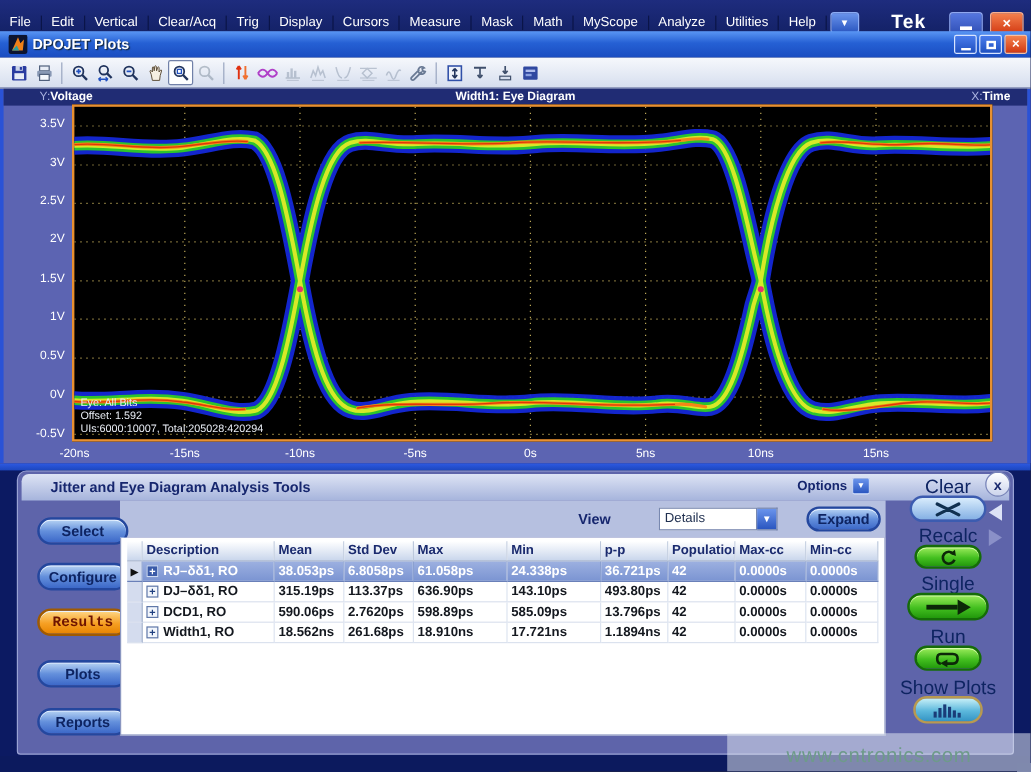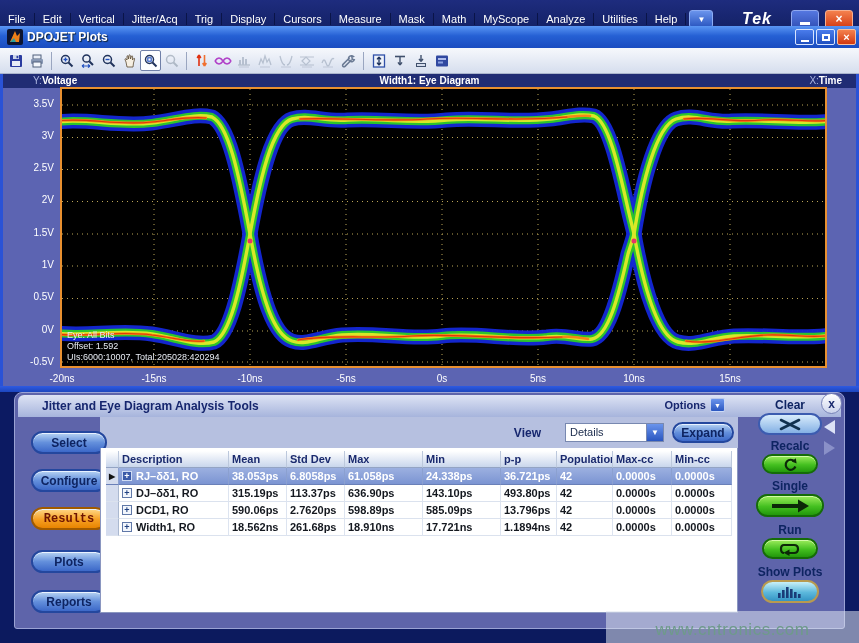--- a/index.html
+++ b/index.html
@@ -6,21 +6,21 @@
   body { font-family:"Liberation Sans", sans-serif; background:#333; }
   .screen { position:relative; width:859px; height:643px; background:#0c1a62; overflow:hidden; font-family:"Liberation Sans", sans-serif; }
 
   
   .menubar { position:absolute; top:0; left:0; width:859px; height:38px;
     background:linear-gradient(#1e2c7e,#101e5e); display:flex; align-items:center; color:#fff; font-size:11px; }
   .menu-item { display:flex; align-items:center; padding:0 8px; border-right:1px solid #0a1448; cursor:default; white-space:nowrap; }
   .menu-dd-btn { width:24px; height:18px; margin:4px 3px; background:linear-gradient(#6a94ec,#2a56c0);
     border:1px solid #8cacf4; border-radius:3px; color:#fff; font-size:8px; display:flex; align-items:center; justify-content:center; }
   .menubar .spacer { flex:1; }
-  .tek-logo { font-weight:bold; font-style:italic; font-size:16px; padding:0 16px 0 0; display:flex; align-items:center; letter-spacing:1px; }
+  .tek-logo { font-weight:bold; font-size:16px; padding:0 16px 0 0; display:flex; align-items:center; letter-spacing:1px; }
   .sys-btn { width:28px; height:19px; margin:3px 3px; border-radius:3px; display:flex; align-items:center; justify-content:center;
     color:#fff; font-weight:bold; font-size:12px; border:1px solid #90a8f0; }
   .sys-min { background:linear-gradient(#5577e0,#3150b6); }
   .sys-close { background:linear-gradient(#f4814e,#d33a12); border-color:#f8b090; margin-right:6px; }
   .sys-min .bar { width:10px; height:3px; background:#fff; margin-top:8px; }
 
   
   .dpojet { position:absolute; top:26px; left:0; width:859px; height:366px; }
   .titlebar { height:22px; background:linear-gradient(180deg,#5a96f4 0%,#2560d4 45%,#1a4cc0 100%);
     display:flex; align-items:center; padding:0 3px; }
@@ -61,21 +61,21 @@
     background:#5e64aa; border:1px solid #9aa2d4; border-radius:8px 8px 3px 3px; }
   .panel-header { position:absolute; top:2px; left:3px; right:3px; height:22px;
     background:linear-gradient(#dde3f4,#a6b4dc); border-radius:6px 6px 0 0; }
   .panel-title { position:absolute; left:24px; top:4px; font-size:12px; font-weight:bold; color:#16266e; }
   .options-group { position:absolute; right:116px; top:3px; display:flex; align-items:center; gap:4px; }
   .options-label { font-size:11px; font-weight:bold; color:#16266e; }
   .mini-dd-btn { width:15px; height:14px; background:linear-gradient(#6a94ec,#2a56c0); border:1px solid #ffffffaa;
     border-radius:2px; color:#fff; font-size:7px; display:flex; align-items:center; justify-content:center; }
 
   .view-band { position:absolute; left:85px; top:24px; width:638px; height:31px; background:#b6c0e0;
-    display:flex; align-items:center; justify-content:flex-end; gap:0; padding-right:4px; }
+    display:flex; align-items:center; justify-content:flex-end; gap:16px; padding-right:4px; }
   .view-label { font-size:12px; font-weight:bold; color:#16266e; }
   .dd-box { display:flex; height:19px;padding-left:24px; }
   .dd-value { width:82px; background:#fff; border:1px solid #7888b0; font-size:11px; color:#203050; padding:2px 0 0 4px; }
   .dd-arrow { width:17px; background:linear-gradient(#6a94ec,#2a56c0); border:1px solid #7888b0; border-left:none;
     color:#fff; font-size:8px; display:flex; align-items:center; justify-content:center; }
   .pill { border-radius:12px; border:2px solid #24479e; background:linear-gradient(#b8d4f4 0%,#6490dc 50%,#3c68c8 100%);
     color:#0e2462; font-weight:bold; font-size:12px; display:flex; align-items:center; justify-content:center;
     box-shadow:inset 0 1px 0 #e8f2ff; }
   .expand-btn { width:62px; height:21px; margin-left:8px; }
 
@@ -93,21 +93,21 @@
   .trow.sel .gut { background:#d4dcee; color:#111; }
   .exp { width:10px; height:10px; border:1px solid #6078a8; background:#f2f6fc; color:#204080; font-size:9px; line-height:8px;
     text-align:center; margin-right:4px; flex:none; font-weight:bold; }
   .trow.sel .exp { background:#3a5aa8; color:#fff; border-color:#d0dcf4; }
 
   .nav-col { position:absolute; left:0; top:30px; width:85px; }
   .nav-btn { position:absolute; left:16px; width:76px; height:23px; }
   .nav-btn.active { background:linear-gradient(#ffd888 0%,#f6a024 55%,#e88400 100%); border-color:#a05a00; color:#6e1400;font-family:Liberation Mono, monospace; }
 
   .action-col { position:absolute; left:727px; top:0; width:96px; display:flex; flex-direction:column; align-items:center; }
-  .action-label { font-size:12px; font-weight:bold; color:#0e2462; height:14px; }
+  .action-label { font-size:16px; font-weight:normal; color:#0e2462; height:14px; }
   .act-btn { border-radius:12px; border:2px solid; display:flex; align-items:center; justify-content:center; }
   .act-clear { width:64px; height:22px; margin:1px 0 2px; background:linear-gradient(#d8ecfc,#84b0e4); border-color:#3c5cb0; }
   .act-green { background:linear-gradient(#9cec5c 0%,#44c020 55%,#22980c 100%); border-color:#156c08; box-shadow:inset 0 1px 0 #d4fca8; }
   .act-recalc { width:56px; height:20px; margin:1px 0 2px; }
   .act-single { width:68px; height:23px; margin:1px 0 3px; }
   .act-run { width:56px; height:21px; margin:1px 0 3px; }
   .act-show { width:58px; height:23px; margin:1px 0 0; background:linear-gradient(#c8f0f8 0%,#5cb8dc 55%,#3494c4 100%); border-color:#b89a50; }
 
   .panel-close { position:absolute; right:2px; top:0px; width:21px; height:21px; border-radius:50%;
     background:linear-gradient(#ffffff,#ccd4ec); border:1px solid #7884b8; color:#1a2a6e; font-weight:bold; font-size:12px;
@@ -124,21 +124,21 @@
 </style>
 </head>
 <body>
 
 <div class="screen">
 
   <div class="menubar">
     <div class="menu-item">File</div>
     <div class="menu-item">Edit</div>
     <div class="menu-item">Vertical</div>
-    <div class="menu-item">Jitter/Acq</div>
+    <div class="menu-item">Clear/Acq</div>
     <div class="menu-item">Trig</div>
     <div class="menu-item">Display</div>
     <div class="menu-item">Cursors</div>
     <div class="menu-item">Measure</div>
     <div class="menu-item">Mask</div>
     <div class="menu-item">Math</div>
     <div class="menu-item">MyScope</div>
     <div class="menu-item">Analyze</div>
     <div class="menu-item">Utilities</div>
     <div class="menu-item">Help</div>

